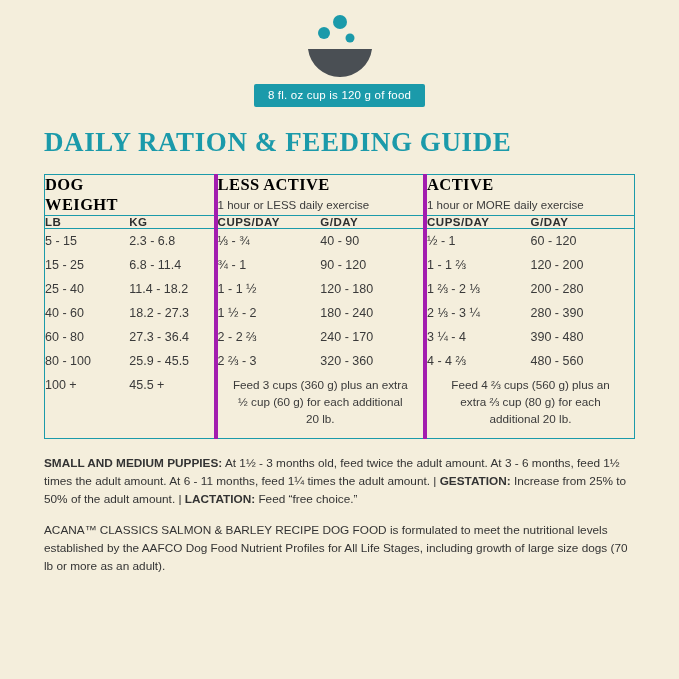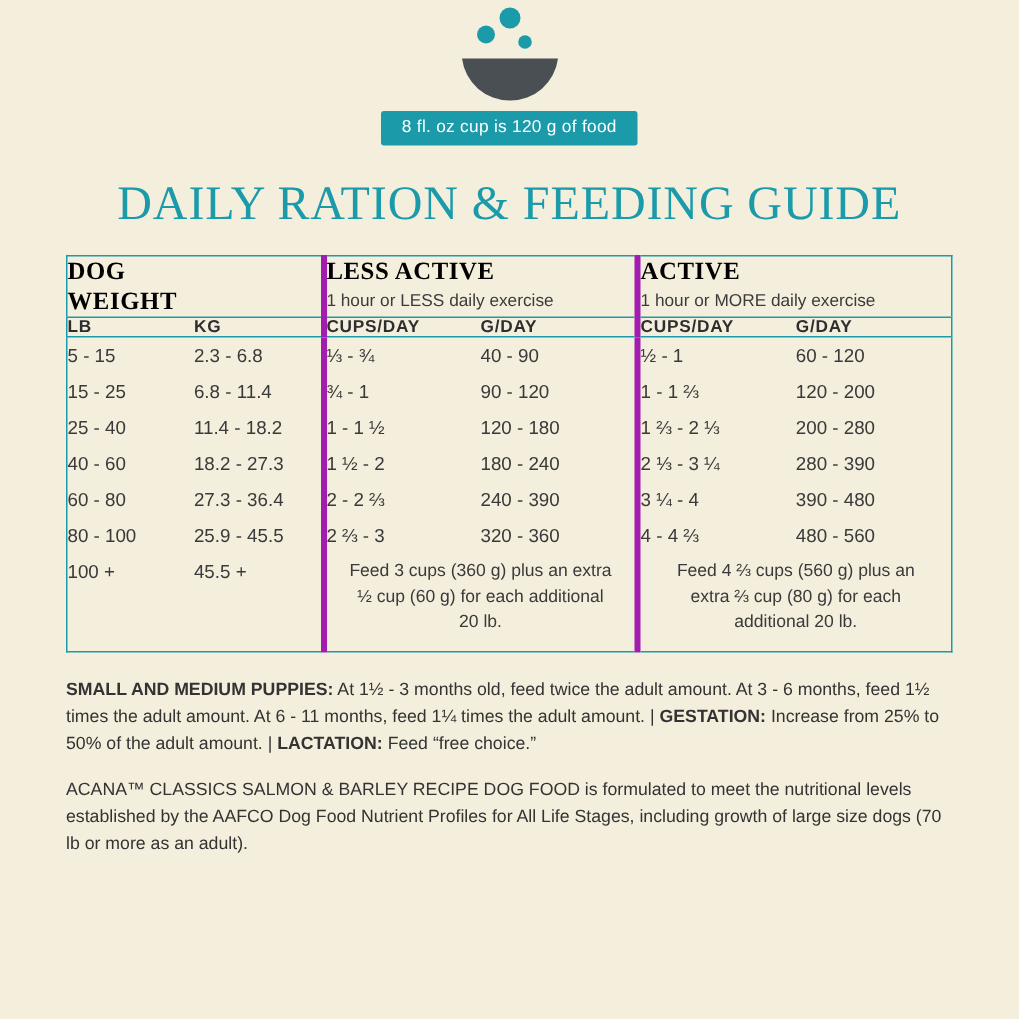--- a/index.html
+++ b/index.html
@@ -18,46 +18,45 @@
     position: relative;
     width: 679px;
     height: 679px;
     background: #f4eedc;
     box-sizing: border-box;
     padding: 0 44px;
   }
 
   
   .bowl-wrap {
-    padding-top: 2px;
+    padding-top: 12px;
     display: flex;
     flex-direction: column;
     align-items: center;
   }
   .bowl-svg { display: block; }
 
   .cup-note {
     margin-top: 6px;
     background: #1b9aaa;
     color: #ffffff;
     font-size: 11.5px;
     letter-spacing: .2px;
     padding: 5px 14px 6px;
     border-radius: 2px;
     font-family: "Liberation Sans", sans-serif;
   }
 
   
   .main-title {
     margin-top: 20px;
-    text-align: center;
     color: #1b9aaa;
     font-family: "Liberation Serif", serif;
-    font-weight: normal;
-    font-size: 32px;
+    font-weight: bold;
+    font-size: 27px;
     letter-spacing: .6px;
   }
 
   
   .ration-table {
     margin-top: 16px;
     border: 1px solid #1b9aaa;
     border-collapse: collapse;
     width: 100%;
     table-layout: fixed;
@@ -244,21 +243,21 @@
           <div class="rowline">
               <div>1 - 1 ½</div>
               <div>120 - 180</div>
             </div>
           <div class="rowline">
               <div>1 ½ - 2</div>
               <div>180 - 240</div>
             </div>
           <div class="rowline">
               <div>2 - 2 ⅔</div>
-              <div>240 - 390</div>
+              <div>240 - 170</div>
             </div>
           <div class="rowline">
               <div>2 ⅔ - 3</div>
               <div>320 - 360</div>
             </div>
           <div class="note-cell">Feed 3 cups (360 g) plus an extra ½ cup (60 g) for each additional 20 lb.</div>
         </td>
 
         <td class="body-cell hline vline">
           <div class="rowline">

